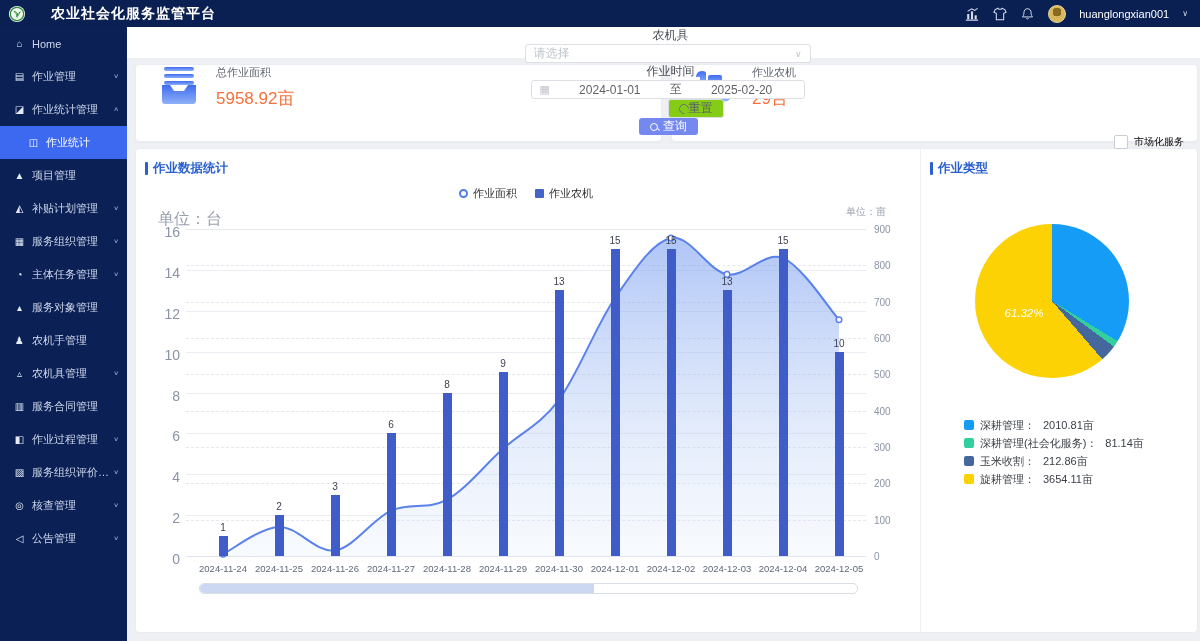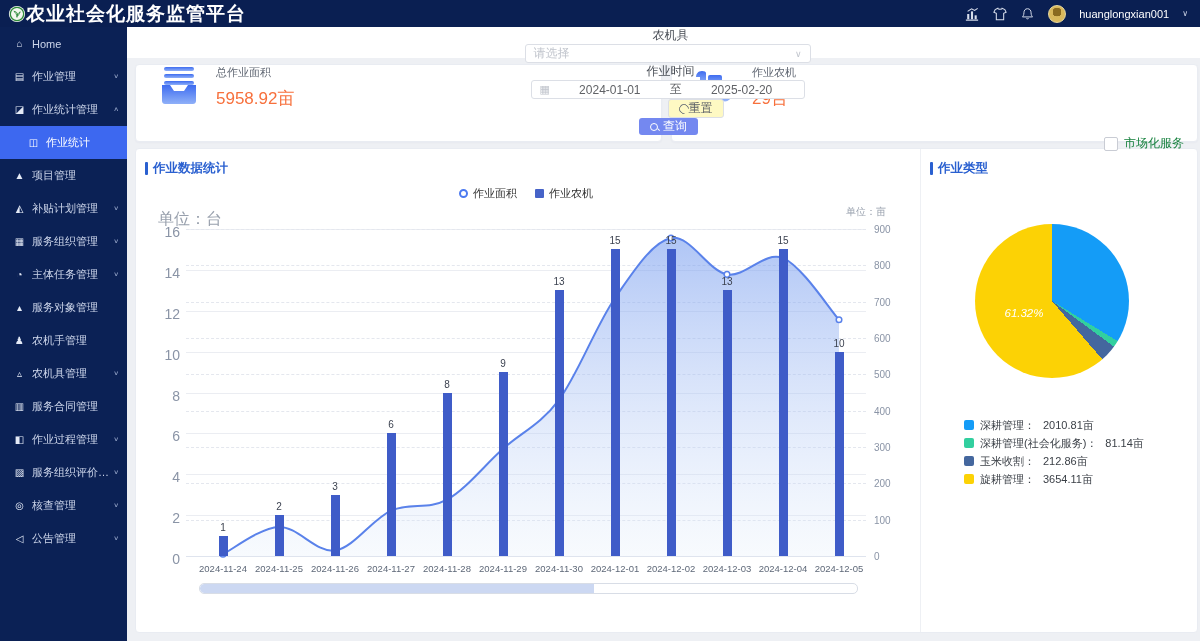--- a/index.html
+++ b/index.html
@@ -3,21 +3,21 @@
 <meta charset="utf-8">
 <style>
   html,body{margin:0;padding:0;}
   body{width:1200px;height:641px;position:relative;overflow:hidden;
        font-family:"Liberation Sans","DejaVu Sans",sans-serif;background:#eef0f4;}
 
   
   .header{position:absolute;left:0;top:0;width:1200px;height:27px;background:#0a1f52;
           display:flex;align-items:center;z-index:9;color:#fff;}
   .logo{width:18px;height:18px;margin-left:8px;flex:0 0 auto;}
-  .app-title{font-size:19px;font-weight:bold;margin-left:0;letter-spacing:1px;}
+  .app-title{font-size:14px;font-weight:bold;margin-left:25px;letter-spacing:1px;}
   .header-right{margin-left:auto;display:flex;align-items:center;gap:13px;margin-right:12px;}
   .hicon{width:15px;height:15px;display:flex;align-items:center;justify-content:center;cursor:pointer;}
   .avatar{width:16px;height:16px;border-radius:50%;background:radial-gradient(circle at 50% 38%,#8a6a20 0 34%,#d9b85c 35% 100%);border:1px solid #e8d9a0;}
   .uname{font-size:11px;color:#fff;}
   .uarrow{font-size:8px;color:#cfd6e8;}
 
   
   .sidebar{position:absolute;left:0;top:27px;width:127px;height:614px;background:#0b2155;z-index:8;}
   .side-item{height:33px;display:flex;align-items:center;padding:0 8px 0 13px;color:#ccd5ea;
              font-size:11px;cursor:pointer;white-space:nowrap;}
@@ -34,32 +34,32 @@
   .f-label{margin-left:14px;flex:0 0 auto;}
   .f-select{width:268px;height:21px;border:1px solid #dcdfe6;border-radius:3px;margin-left:8px;
             display:flex;align-items:center;padding:0 8px;background:#fff;cursor:pointer;}
   .f-select .ph{color:#c0c4cc;flex:1;}
   .f-select .sel-arrow{color:#c0c4cc;font-size:9px;}
   .f-datebox{width:256px;height:21px;border:1px solid #dcdfe6;border-radius:3px;margin-left:8px;
              display:flex;align-items:center;padding:0 8px;gap:6px;background:#fff;}
   .cal-icon{color:#c0c4cc;font-size:11px;}
   .f-date{color:#606266;flex:1;text-align:center;cursor:text;}
   .f-sep{color:#606266;flex:0 0 auto;}
-  .btn-reset{margin-left:64px;height:22px;border:1px solid #dcdfe6;border-radius:3px;background:#fef9c3;
+  .btn-reset{margin-left:64px;height:22px;border:1px solid #dcdfe6;border-radius:3px;background:#84cc16;
              display:flex;align-items:center;padding:0 10px;color:#5a5f66;cursor:pointer;font-size:12px;}
   .refresh-glyph{width:8px;height:8px;border:1.4px solid #6a7078;border-radius:50%;
                  border-right-color:transparent;transform:rotate(40deg);}
   .btn-search{margin-left:10px;height:22px;border:none;border-radius:3px;background:#7488f0;
               display:flex;align-items:center;gap:5px;padding:0 11px;color:#fff;cursor:pointer;font-size:12px;}
   .search-glyph{width:6px;height:6px;border:1.3px solid #fff;border-radius:50%;position:relative;}
   .search-glyph::after{content:"";position:absolute;width:3px;height:1.4px;background:#fff;
                        right:-3px;bottom:-1px;transform:rotate(45deg);}
   .f-check{margin-left:auto;margin-right:16px;display:flex;align-items:center;gap:6px;cursor:pointer;}
   .checkbox{width:12px;height:12px;border:1px solid #c9ccd4;border-radius:2px;background:#fff;}
-  .f-check span{color:#15803d;font-size:12px;}
+  .f-check span{color:#000000;font-size:10px;}
 
   
   .card{position:absolute;top:64px;height:76px;background:#fff;border:1px solid #e9ecf2;
         border-radius:4px;display:flex;align-items:flex-start;box-shadow:0 1px 2px rgba(20,40,90,.03);}
   #card-area{left:135px;width:525px;}
   #card-machine{left:671px;width:525px;}
   .card-icon{width:46px;height:40px;margin:0 14px 0 20px;flex:0 0 auto;}
   .card-label{font-size:11px;color:#5f6672;margin-bottom:7px;}
   .card-value{font-size:17px;color:#f7703c;}
 

